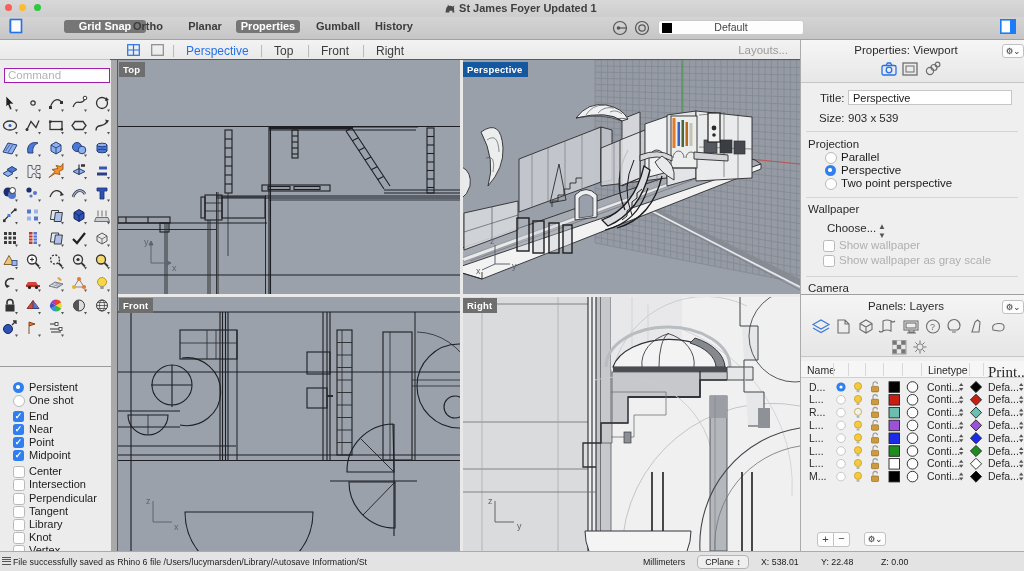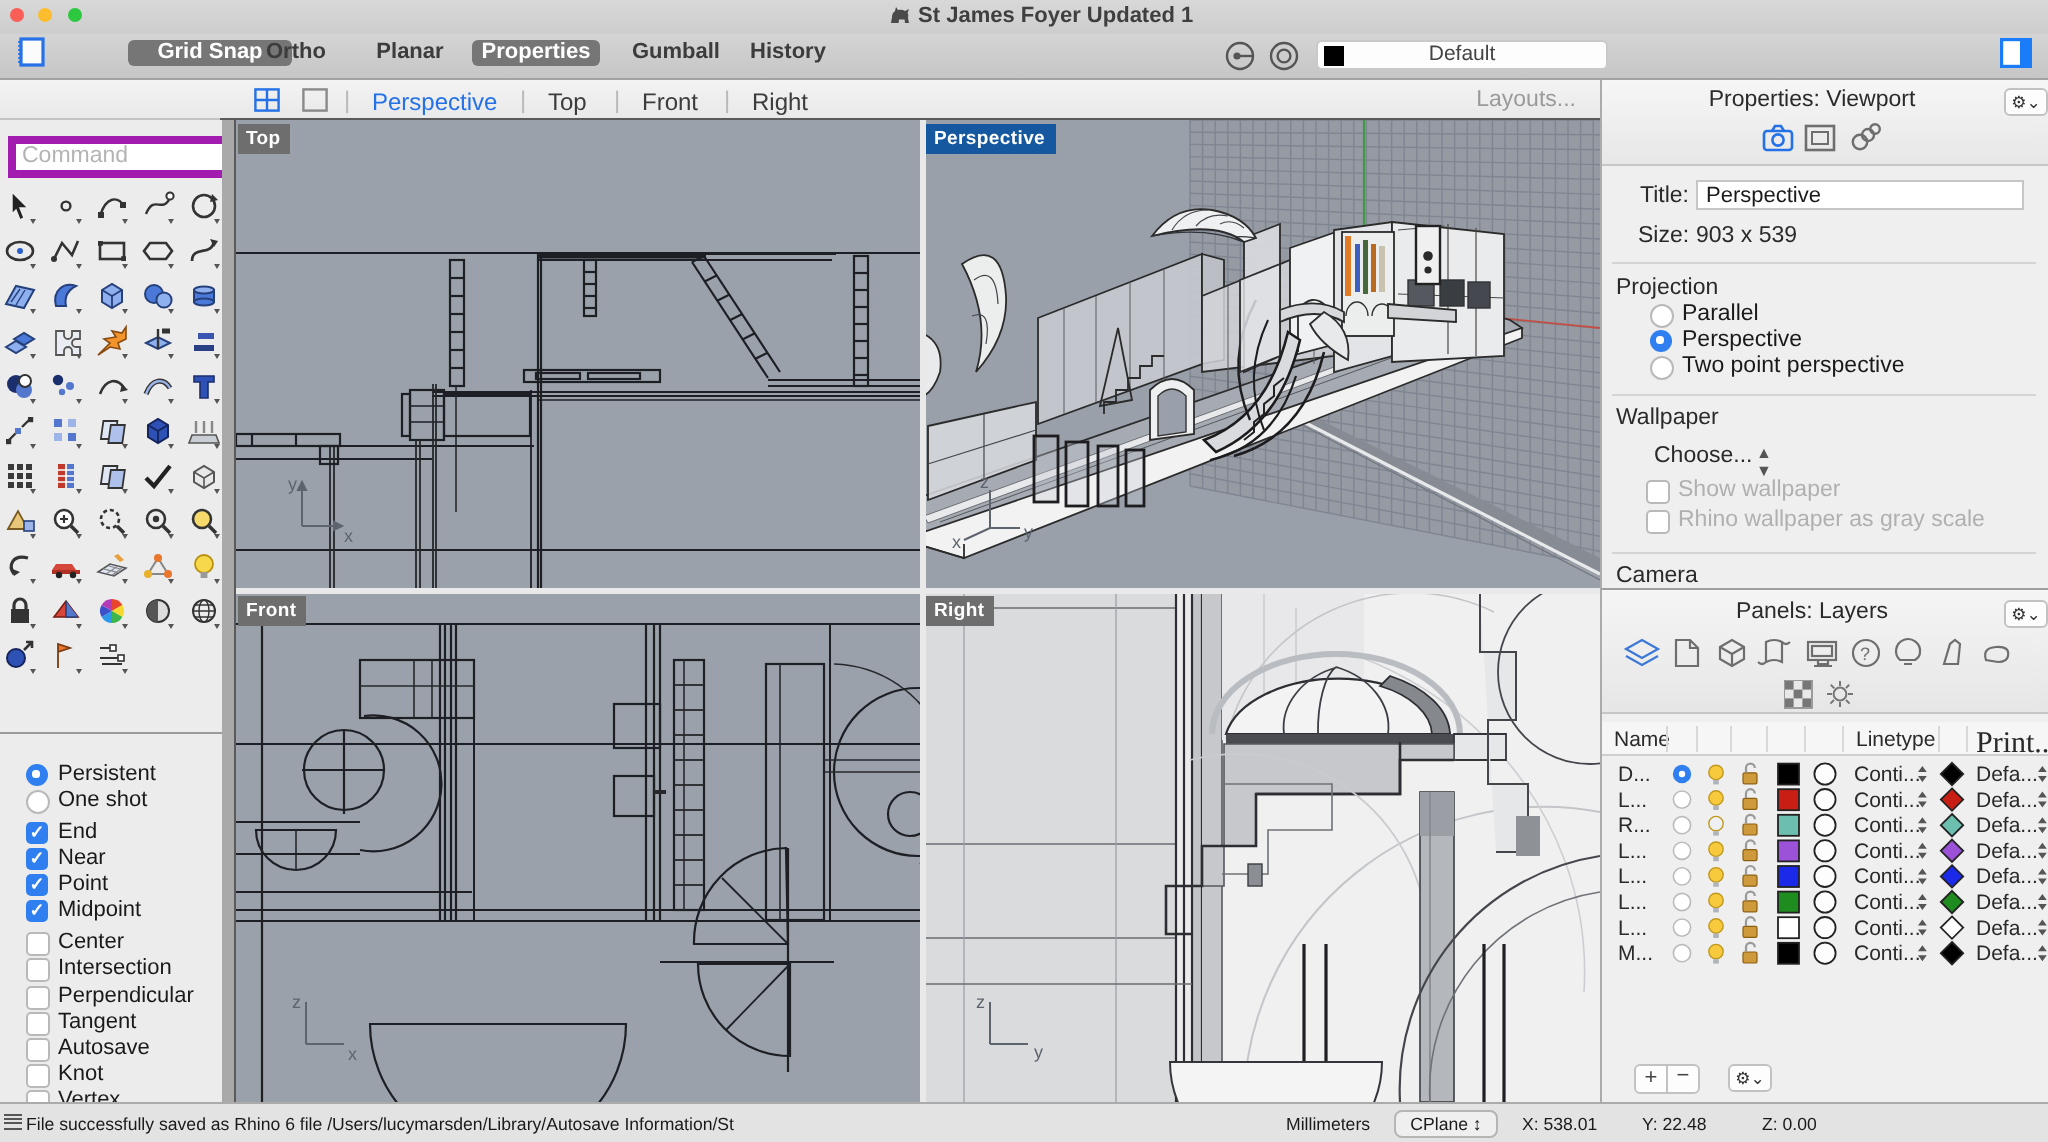--- a/index.html
+++ b/index.html
@@ -66,21 +66,21 @@
 <div class="abs sep" style="left:260px;top:43px;">|</div>
 <div class="abs" style="left:274px;top:44px;font-size:12px;color:#3c3c3c;">Top</div>
 <div class="abs sep" style="left:307px;top:43px;">|</div>
 <div class="abs" style="left:321px;top:44px;font-size:12px;color:#3c3c3c;">Front</div>
 <div class="abs sep" style="left:362px;top:43px;">|</div>
 <div class="abs" style="left:376px;top:44px;font-size:12px;color:#3c3c3c;">Right</div>
 <div class="abs" style="left:700px;top:44px;width:88px;text-align:right;font-size:11.5px;color:#9a9a9a;">Layouts...</div>
 
 <div class="abs" style="left:0;top:60px;width:118px;height:491px;background:#ececec;"></div>
 <div class="abs" style="left:4px;top:68px;width:101px;height:13px;background:#fff;
- border:4px solid #a21caf;font-size:11.5px;color:#b4b4b4;padding-left:3px;line-height:13px;">Command</div>
+ border:1px solid #a21caf;font-size:11.5px;color:#b4b4b4;padding-left:3px;line-height:13px;">Command</div>
 <div class="abs" style="left:111px;top:60px;width:6px;height:491px;background:#a9a9a9;"></div>
 <svg class="abs" style="left:0;top:60px" width="112" height="280" viewBox="0 0 112 280">
     <g transform="translate(1,34)">
       <path d="M5 2 L13 10 L9 10 L11 15 L9 16 L7 11 L5 13 Z" fill="#222" stroke="#eee" stroke-width="0.7"></path>
     </g>
     <path d="M15 49.5 l3 0 l-1.5 2.5 z" fill="#555"></path>
     <g transform="translate(24,34)">
       <circle cx="9" cy="9" r="2.2" fill="none" stroke="#333" stroke-width="1.2"></circle>
     </g>
     <path d="M38 49.5 l3 0 l-1.5 2.5 z" fill="#555"></path>
@@ -384,21 +384,21 @@
 <div class="abs" style="left:29px;top:449px;font-size:11px;color:#1a1a1a;">Midpoint</div>
 <div class="abs" style="left:13px;top:466px;width:10px;height:10px;border-radius:2.5px;background:#fff;border:0.5px solid #b9b9b9;"></div>
 <div class="abs" style="left:29px;top:465px;font-size:11px;color:#1a1a1a;">Center</div>
 <div class="abs" style="left:13px;top:479px;width:10px;height:10px;border-radius:2.5px;background:#fff;border:0.5px solid #b9b9b9;"></div>
 <div class="abs" style="left:29px;top:478px;font-size:11px;color:#1a1a1a;">Intersection</div>
 <div class="abs" style="left:13px;top:493px;width:10px;height:10px;border-radius:2.5px;background:#fff;border:0.5px solid #b9b9b9;"></div>
 <div class="abs" style="left:29px;top:492px;font-size:11px;color:#1a1a1a;">Perpendicular</div>
 <div class="abs" style="left:13px;top:506px;width:10px;height:10px;border-radius:2.5px;background:#fff;border:0.5px solid #b9b9b9;"></div>
 <div class="abs" style="left:29px;top:505px;font-size:11px;color:#1a1a1a;">Tangent</div>
 <div class="abs" style="left:13px;top:519px;width:10px;height:10px;border-radius:2.5px;background:#fff;border:0.5px solid #b9b9b9;"></div>
-<div class="abs" style="left:29px;top:518px;font-size:11px;color:#1a1a1a;">Autosave</div>
+<div class="abs" style="left:29px;top:518px;font-size:11px;color:#1a1a1a;">Library</div>
 <div class="abs" style="left:13px;top:532px;width:10px;height:10px;border-radius:2.5px;background:#fff;border:0.5px solid #b9b9b9;"></div>
 <div class="abs" style="left:29px;top:531px;font-size:11px;color:#1a1a1a;">Knot</div>
 <div class="abs" style="left:13px;top:545px;width:10px;height:10px;border-radius:2.5px;background:#fff;border:0.5px solid #b9b9b9;"></div>
 <div class="abs" style="left:29px;top:544px;font-size:11px;color:#1a1a1a;">Vertex</div>
 <div class="abs" style="left:118px;top:60px;width:682px;height:491px;background:#e9e9e9;"></div>
 <svg class="abs" style="left:118px;top:60px" width="342" height="234" viewBox="0 0 342 234">
     <rect width="342" height="234" fill="#9aa1aa"></rect>
     <path d="M0 66.5 H342 M0 215 H342" stroke="#1d1f24" stroke-width="1.1" fill="none"></path>
     <rect x="107" y="70" width="7" height="63" stroke="#1d1f24" stroke-width="1.1" fill="none"></rect>
     <path d="M107 79 h7" stroke="#1d1f24" stroke-width="1.1" fill="none"></path>
@@ -721,21 +721,21 @@
 <div class="abs" style="left:841px;top:164px;font-size:11.5px;color:#1a1a1a;">Perspective</div>
 <div class="abs" style="left:825px;top:178px;width:10px;height:10px;border-radius:50%;background:#fff;border:0.5px solid #b9b9b9;"></div>
 <div class="abs" style="left:841px;top:177px;font-size:11.5px;color:#1a1a1a;">Two point perspective</div>
 <div class="abs" style="left:806px;top:197px;width:212px;height:1px;background:#d4d4d4;"></div>
 <div class="abs" style="left:808px;top:203px;font-size:11.5px;color:#2a2a2a;">Wallpaper</div>
 <div class="abs" style="left:827px;top:222px;font-size:11.5px;color:#2a2a2a;">Choose...</div>
 <div class="abs" style="left:878px;top:222px;font-size:8px;color:#555;">▲<br>▼</div>
 <div class="abs" style="left:823px;top:240px;width:10px;height:10px;border-radius:2.5px;background:#fff;border:0.5px solid #b9b9b9;"></div>
 <div class="abs" style="left:839px;top:239px;font-size:11.5px;color:#1a1a1a;"><span style="color:#b0b0b0">Show wallpaper</span></div>
 <div class="abs" style="left:823px;top:255px;width:10px;height:10px;border-radius:2.5px;background:#fff;border:0.5px solid #b9b9b9;"></div>
-<div class="abs" style="left:839px;top:254px;font-size:11.5px;color:#1a1a1a;"><span style="color:#b0b0b0">Rhino wallpaper as gray scale</span></div>
+<div class="abs" style="left:839px;top:254px;font-size:11.5px;color:#1a1a1a;"><span style="color:#b0b0b0">Show wallpaper as gray scale</span></div>
 <div class="abs" style="left:806px;top:276px;width:212px;height:1px;background:#d4d4d4;"></div>
 <div class="abs" style="left:808px;top:282px;font-size:11.5px;color:#2a2a2a;">Camera</div>
 <div class="abs" style="left:801px;top:294px;width:223px;height:1px;background:#9f9f9f;"></div>
 <div class="abs" style="left:801px;top:295px;width:223px;height:62px;background:linear-gradient(#f5f5f5,#e6e6e6);border-bottom:1px solid #c6c6c6;box-sizing:border-box;"></div>
 <div class="abs" style="left:801px;top:300px;width:210px;text-align:center;font-size:11.5px;color:#2a2a2a;">Panels: Layers</div>
 <div class="abs" style="left:1002px;top:300px;width:20px;height:12px;background:#fdfdfd;border:1px solid #c2c2c2;border-radius:3px;font-size:8.5px;color:#333;text-align:center;line-height:12px;">⚙⌄</div>
 <svg class="abs" style="left:800px;top:317px" width="224" height="19" viewBox="0 0 224 19">
     <g fill="none" stroke="#6e6e6e" stroke-width="1.1">
       <g stroke="#3b78d8">
         <path d="M13 7.5 L21 3 L29 7.5 L21 12 Z"></path>

